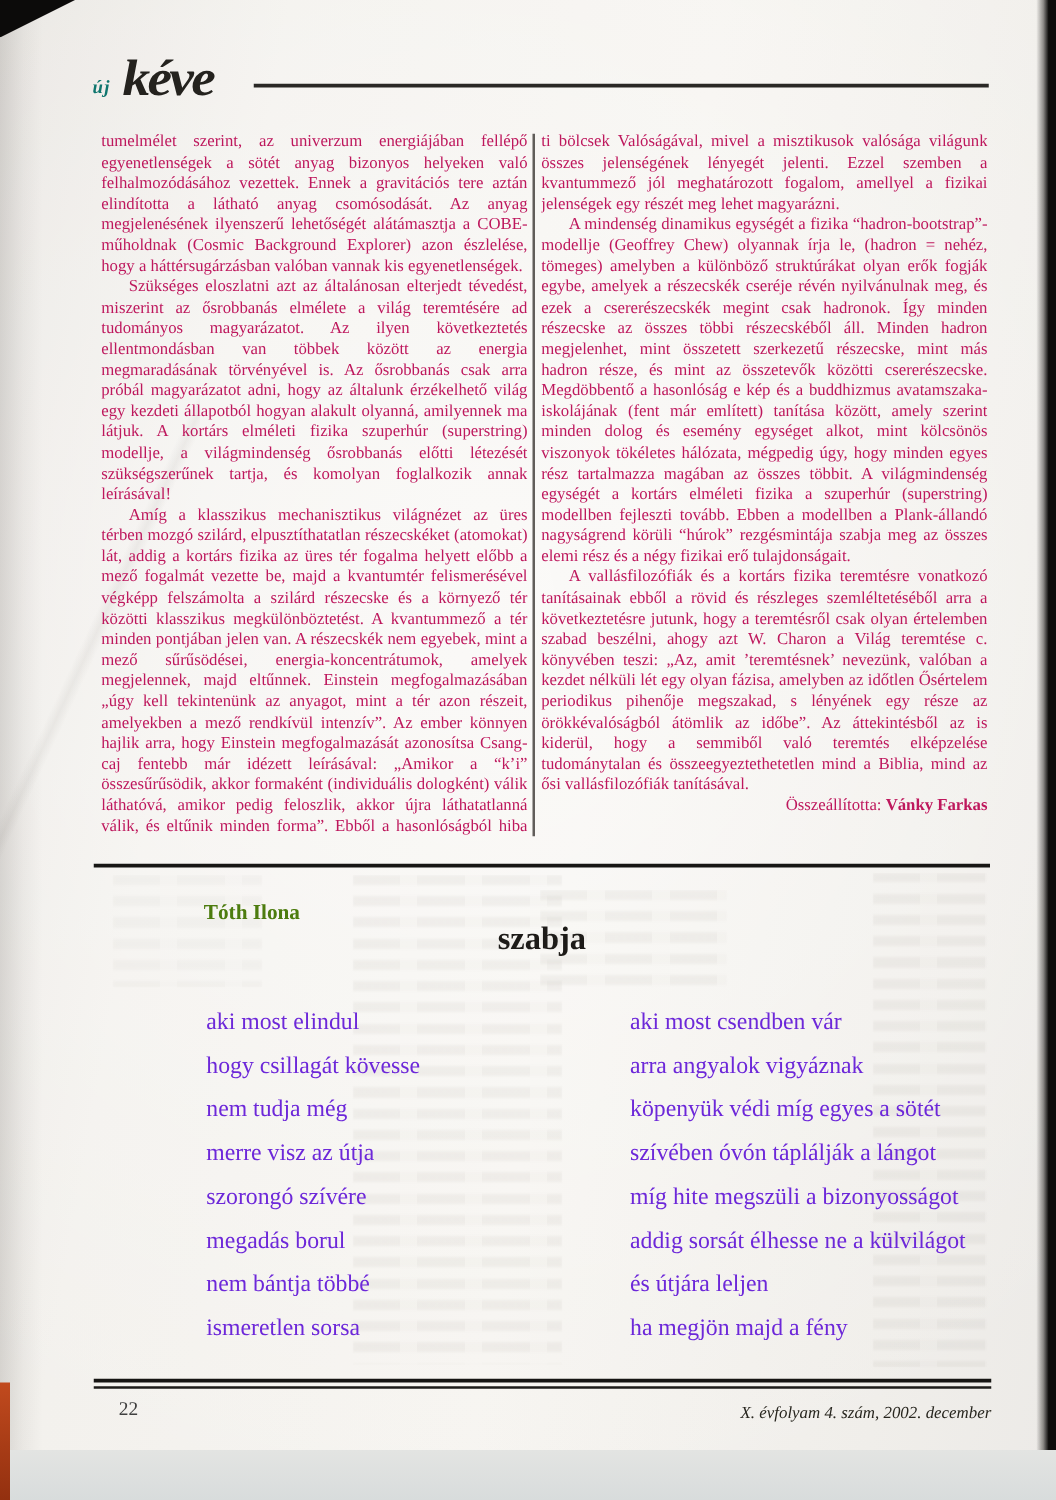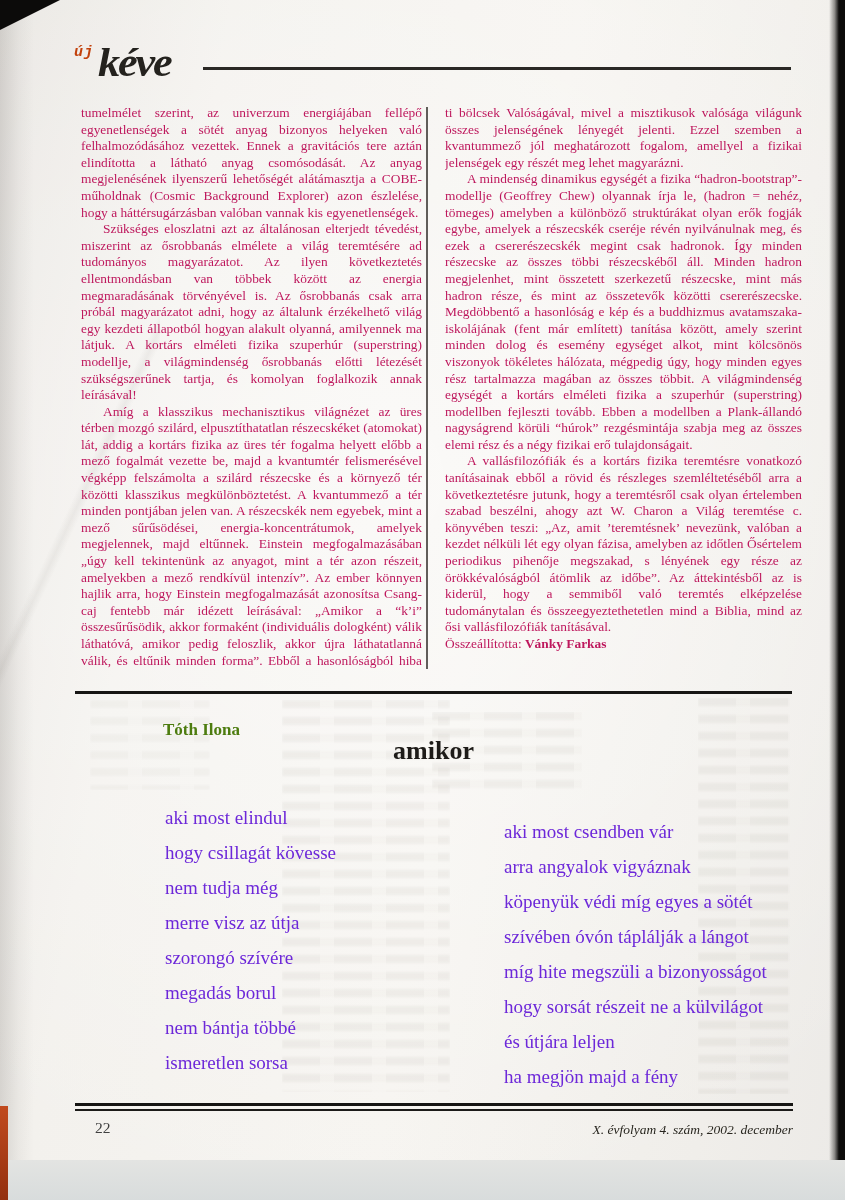--- a/index.html
+++ b/index.html
@@ -52,61 +52,61 @@
   }
   .bleed-a{left:282px;top:700px;width:168px;height:392px;}
   .bleed-b{left:698px;top:698px;width:92px;height:396px;}
   .bleed-c{left:432px;top:712px;width:150px;height:78px;}
   .bleed-d{left:90px;top:700px;width:120px;height:90px;opacity:.3;}
 
   
   .masthead{position:absolute;left:0;top:0;width:100%;height:100px;}
   .logo{position:absolute;left:74px;top:42px;white-space:nowrap;}
   .logo-prefix{
-    position:absolute;left:0;top:2px;
-    font-style:italic;font-weight:bold;font-size:15px;letter-spacing:1px;color:#c2410c;font-family:Liberation Mono, monospace;
+    position:absolute;left:0;top:20px;
+    font-style:italic;font-weight:bold;font-size:15px;letter-spacing:1px;color:#0f766e;
   }
   .logo-word{
     position:absolute;left:24px;top:0px;
     font-style:italic;font-weight:bold;font-size:41px;line-height:40px;
     letter-spacing:-2px;color:#24221e;
     transform:scaleX(1.08);transform-origin:left;
   }
   .logo-rule{position:absolute;left:203px;top:67px;width:588px;height:3px;background:#2a2825;}
 
   
   .article{position:absolute;left:0;top:105px;width:100%;height:568px;}
   .col{
     position:absolute;top:0;height:566px;overflow:hidden;
     font-size:13.4px;line-height:16.6px;text-align:justify;color:#be185d;
   }
   .col-left{left:81px;width:341px;}
-  .col-right{left:433px;width:357px;margin-left:12px;}
+  .col-right{left:433px;width:357px;}
   .col p{margin:0;}
   .col p.indent{text-indent:22px;}
   .col-rule{position:absolute;left:426px;top:2px;width:2px;height:562px;background:rgba(45,42,38,.75);}
-  .byline{margin-top:2px;text-indent:0;}
+  .byline{margin-top:2px;text-align:right;text-indent:0;}
   .byline .byline-name{font-weight:bold;}
 
   
   .section-divider{position:absolute;left:75px;top:691px;width:717px;height:3px;background:#17161   4;background:#171614;}
 
   
   .poem{position:absolute;left:0;top:700px;width:100%;height:400px;}
   .poem-author{
     position:absolute;left:163px;top:20px;
     font-weight:bold;font-size:17px;color:#4d7c0f;
   }
   .poem-title{
     position:absolute;left:75px;top:36px;width:717px;margin:0;
     text-align:center;font-weight:bold;font-size:26px;color:#1d1b18;
   }
   .poem-col{position:absolute;top:100px;font-size:19px;color:#6d28d9;}
   .poem-left{left:165px;width:310px;}
-  .poem-right{left:504px;width:300px;margin-top:14px;}
+  .poem-right{left:504px;width:300px;}
   .poem-line{height:35px;line-height:35px;white-space:nowrap;}
 
   
   .footer{position:absolute;left:0;top:1100px;width:100%;height:60px;}
   .footer-rule{
     position:absolute;left:75px;top:3px;width:718px;height:3px;
     border-top:3px solid #161513;border-bottom:2px solid #1c1b19;
   }
   .page-number{position:absolute;left:95px;top:19px;font-size:15.5px;color:#404040;}
   .issue-info{
@@ -152,38 +152,38 @@
       <p class="para indent">A mindenség dinamikus egységét a fizika “hadron-bootstrap”-modellje (Geoffrey Chew) olyannak írja le, (hadron = nehéz, tömeges) amelyben a különböző struktúrákat olyan erők fogják egybe, amelyek a részecskék cseréje révén nyilvánulnak meg, és ezek a csererészecskék megint csak hadronok. Így minden részecske az összes többi részecskéből áll. Minden hadron megjelenhet, mint összetett szerkezetű részecske, mint más hadron része, és mint az összetevők közötti csererészecske. Megdöbbentő a hasonlóság e kép és a buddhizmus avatamszaka-iskolájának (fent már említett) tanítása között, amely szerint minden dolog és esemény egységet alkot, mint kölcsönös viszonyok tökéletes hálózata, mégpedig úgy, hogy minden egyes rész tartalmazza magában az összes többit. A világmindenség egységét a kortárs elméleti fizika a szuperhúr (superstring) modellben fejleszti tovább. Ebben a modellben a Plank-állandó nagyságrend körüli “húrok” rezgésmintája szabja meg az összes elemi rész és a négy fizikai erő tulajdonságait.</p>
       <p class="para indent">A vallásfilozófiák és a kortárs fizika teremtésre vonatkozó tanításainak ebből a rövid és részleges szemléltetéséből arra a következtetésre jutunk, hogy a teremtésről csak olyan értelemben szabad beszélni, ahogy azt W. Charon a Világ teremtése c. könyvében teszi: „Az, amit ’teremtésnek’ nevezünk, valóban a kezdet nélküli lét egy olyan fázisa, amelyben az időtlen Ősértelem periodikus pihenője megszakad, s lényének egy része az örökkévalóságból átömlik az időbe”. Az áttekintésből az is kiderül, hogy a semmiből való teremtés elképzelése tudománytalan és összeegyeztethetetlen mind a Biblia, mind az ősi vallásfilozófiák tanításával.</p>
       <p class="byline"><span>Összeállította: </span><span class="byline-name">Vánky Farkas</span></p>
     </div>
   </main>
 
   <div class="section-divider"></div>
 
   <section class="poem">
     <div class="poem-author">Tóth Ilona</div>
-    <h1 class="poem-title">amikor</h1>
+    <h1 class="poem-title">szabja</h1>
     <div class="poem-col poem-left">
       <div class="poem-line">aki most elindul</div>
       <div class="poem-line">hogy csillagát kövesse</div>
       <div class="poem-line">nem tudja még</div>
       <div class="poem-line">merre visz az útja</div>
       <div class="poem-line">szorongó szívére</div>
       <div class="poem-line">megadás borul</div>
       <div class="poem-line">nem bántja többé</div>
       <div class="poem-line">ismeretlen sorsa</div>
     </div>
     <div class="poem-col poem-right">
       <div class="poem-line">aki most csendben vár</div>
       <div class="poem-line">arra angyalok vigyáznak</div>
       <div class="poem-line">köpenyük védi míg egyes a sötét</div>
       <div class="poem-line">szívében óvón táplálják a lángot</div>
       <div class="poem-line">míg hite megszüli a bizonyosságot</div>
-      <div class="poem-line">hogy sorsát részeit ne a külvilágot</div>
+      <div class="poem-line">addig sorsát élhesse ne a külvilágot</div>
       <div class="poem-line">és útjára leljen</div>
       <div class="poem-line">ha megjön majd a fény</div>
     </div>
   </section>
 
   <footer class="footer">
     <div class="footer-rule"></div>
     <span class="page-number">22</span>
     <span class="issue-info">X. évfolyam 4. szám, 2002. december</span>
   </footer>

